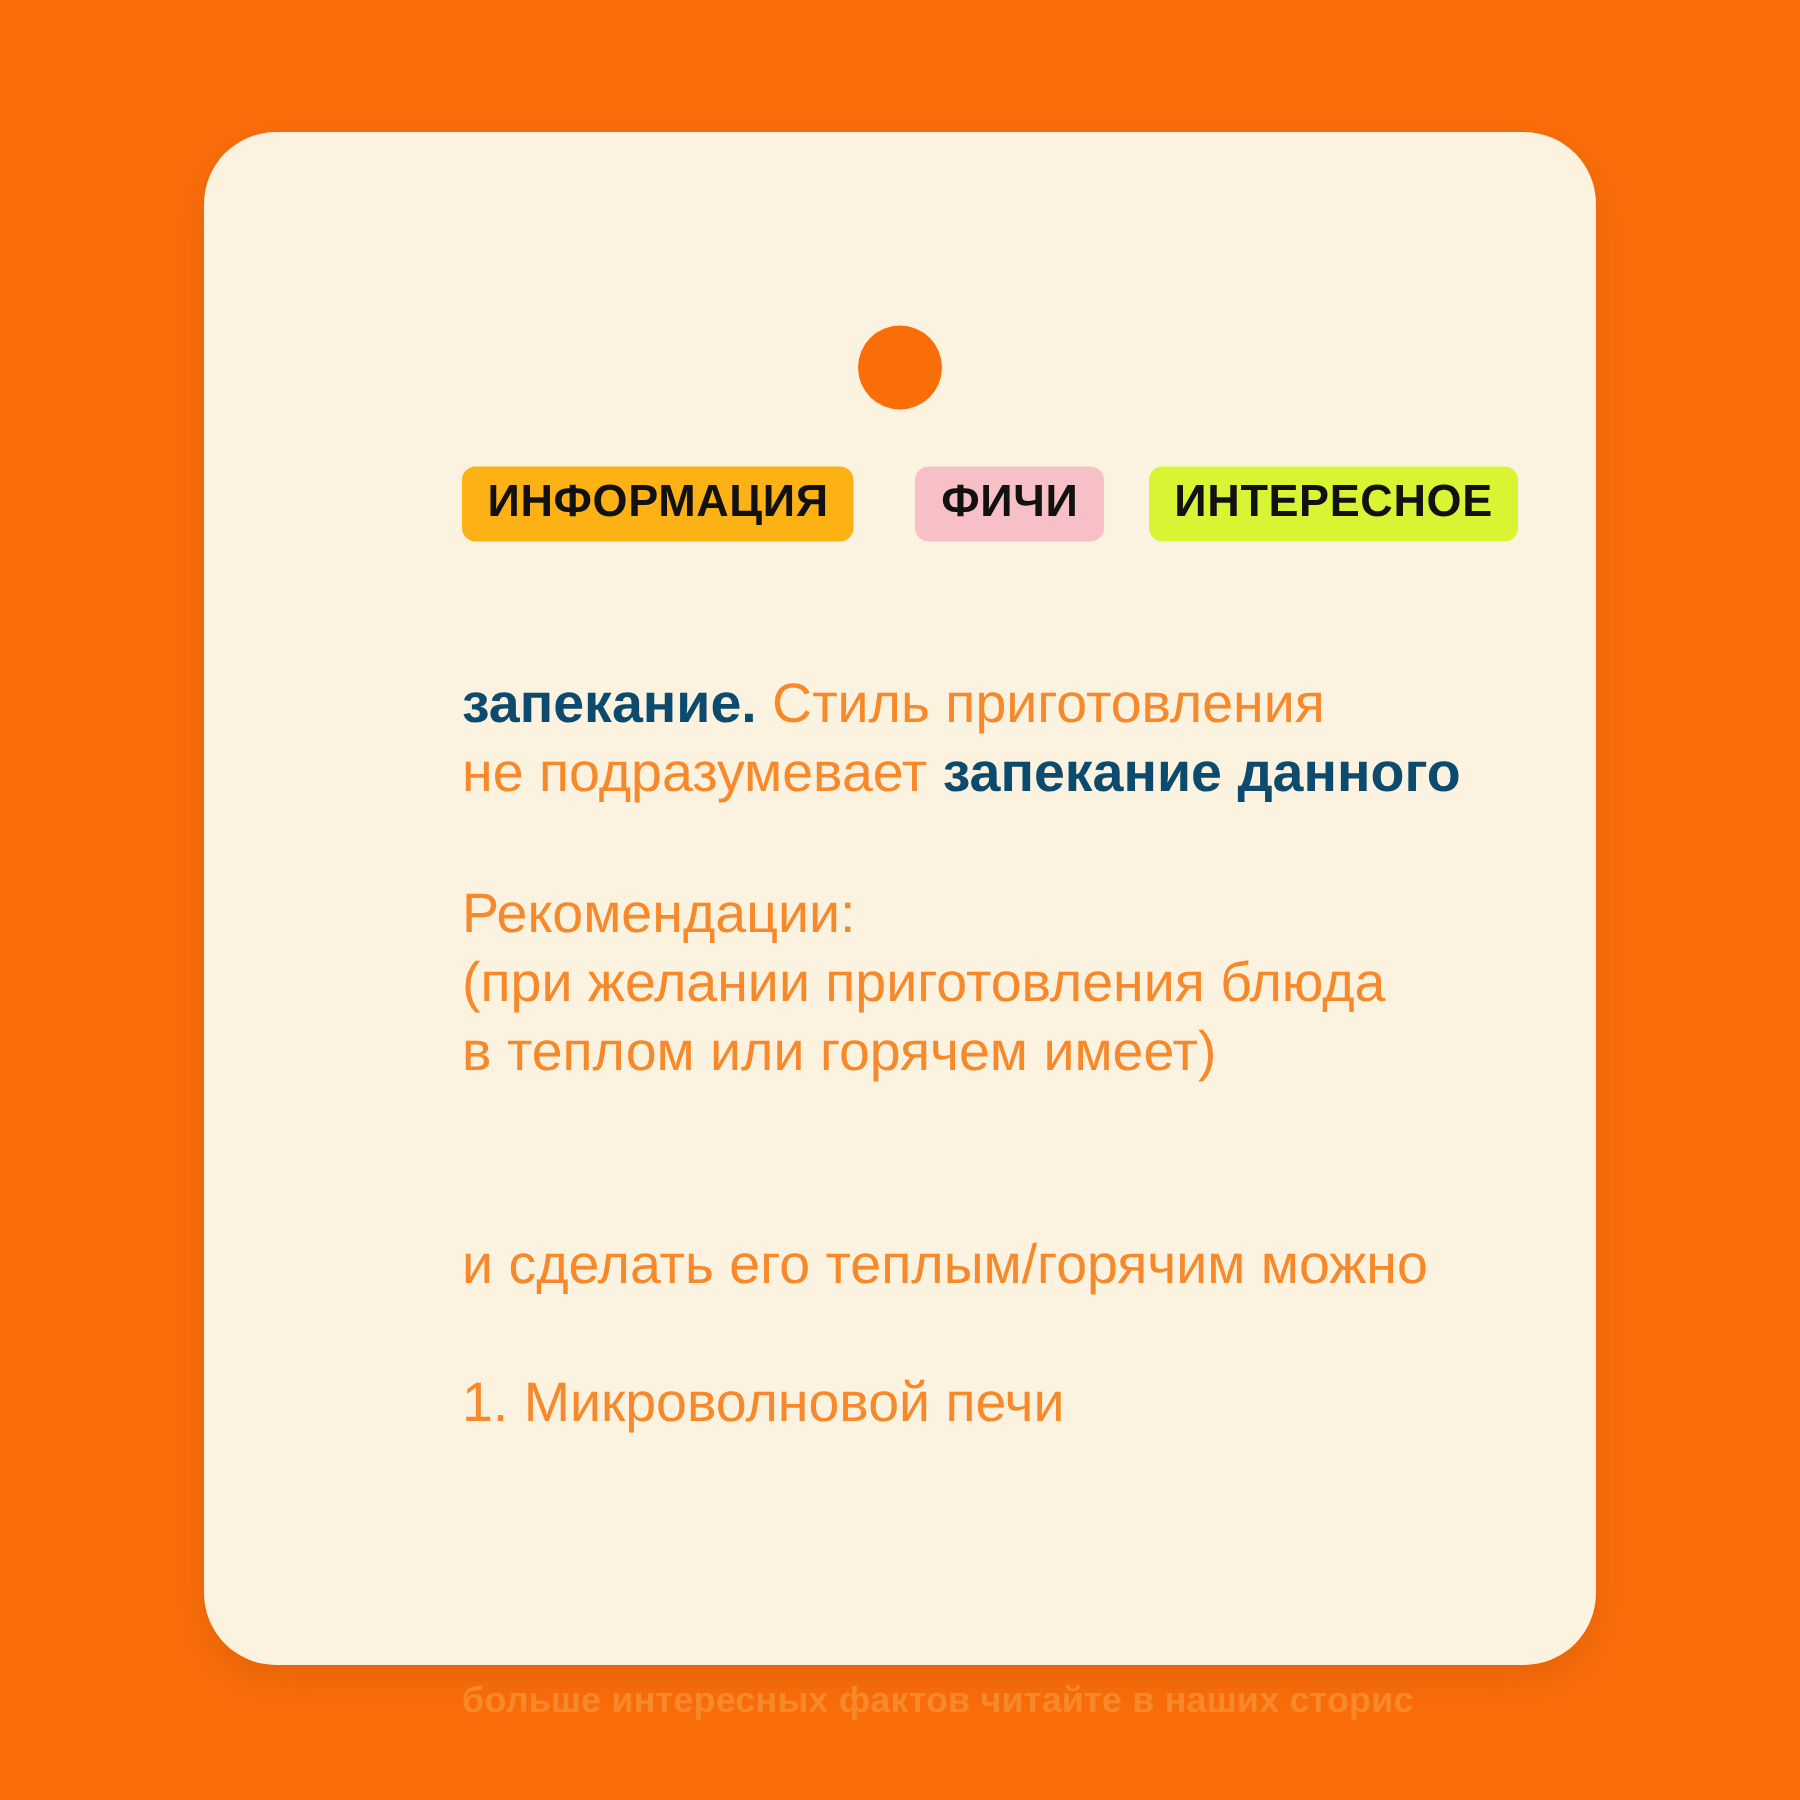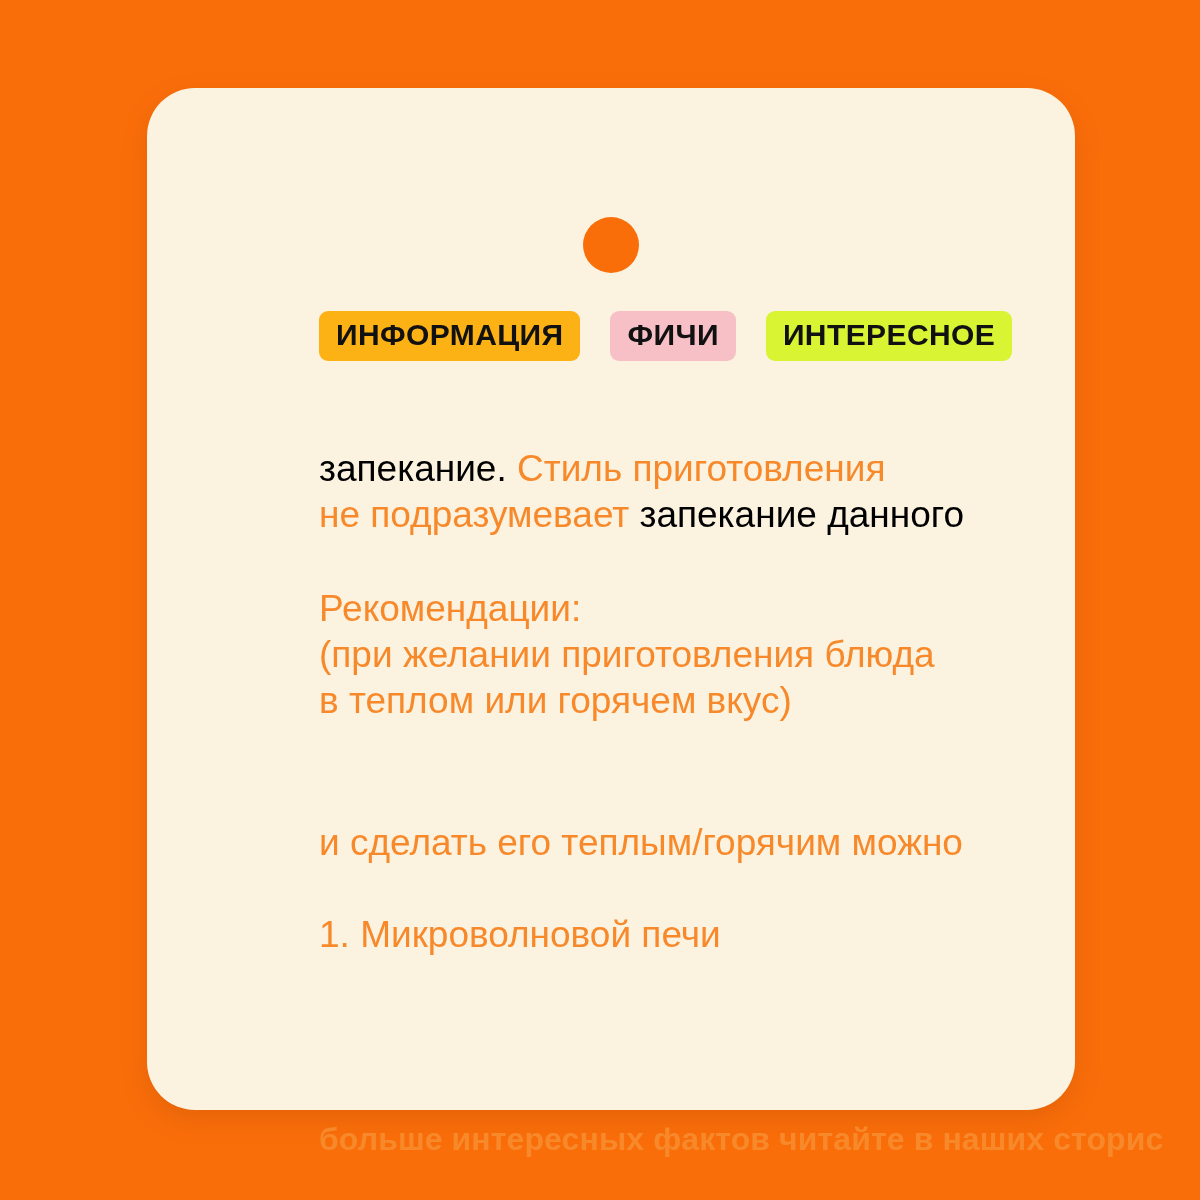--- a/index.html
+++ b/index.html
@@ -15,21 +15,21 @@
   }
 
   .stage {
     position: relative;
     width: 1200px;
     height: 1200px;
   }
 
   .card {
     position: absolute;
-    left: 147px;
+    left: 136px;
     top: 88px;
     width: 928px;
     height: 1022px;
     background: #FBF3E0;
     border-radius: 48px;
     box-shadow: 0 10px 26px rgba(140, 55, 0, 0.18);
   }
 
   .punch-hole {
     position: absolute;
@@ -70,60 +70,60 @@
   }
 
   .para {
     color: #F7892B;
     font-size: 37px;
     line-height: 46px;
     margin: 0;
   }
 
   .para b {
-    font-weight: normal;
-    color: #000000;
+    font-weight: bold;
+    color: #0c4a6e;
   }
 
   .gap-small {
     height: 48px;
   }
 
   .gap-mid {
     height: 50px;
   }
 
   .footer {
     position: absolute;
     left: 172px;
     top: 1032px;
     width: 860px;
     color: #F7892B;
-    font-size: 32px;
+    font-size: 24px;
     font-weight: bold;
     line-height: 1.2;
     letter-spacing: 0.1px;
   }
 </style>
 </head>
 <body>
 
 <div class="stage">
   <div class="card">
     <div class="punch-hole"></div>
 
     <div class="tags">
         <span class="tag" style="background: rgb(252, 178, 21); color: rgb(17, 17, 17);">ИНФОРМАЦИЯ</span>
-        <span class="tag" style="background: rgb(247, 191, 198); color: rgb(17, 17, 17);">ФИЧИ</span>
+        <span class="tag" style="background: rgb(247, 191, 198); color: rgb(17, 17, 17); margin-left: 11px;">ФИЧИ</span>
         <span class="tag" style="background: rgb(217, 244, 50); color: rgb(17, 17, 17); text-align: right;">ИНТЕРЕСНОЕ</span>
       </div>
 
     <div class="content">
         <p class="para"><br><b>запекание.</b><span> Стиль приготовления</span><br><span>не подразумевает </span><b>запекание данного</b><br></p>
         <div class="gap-small"></div>
-        <p class="para"><span>Рекомендации:</span><br><span>(при желании приготовления блюда</span><br><span>в теплом или горячем вкус)</span></p>
+        <p class="para"><span>Рекомендации:</span><br><span>(при желании приготовления блюда</span><br><span>в теплом или горячем имеет)</span></p>
         <div class="gap-mid"></div>
         <p class="para"><br><span>и сделать его теплым/горячим можно</span><br><br><span>1. Микроволновой печи</span><br></p>
       </div>
 
     <div class="footer">больше интересных фактов читайте в наших сторис</div>
   </div>
 </div>
 
 </body></html>

